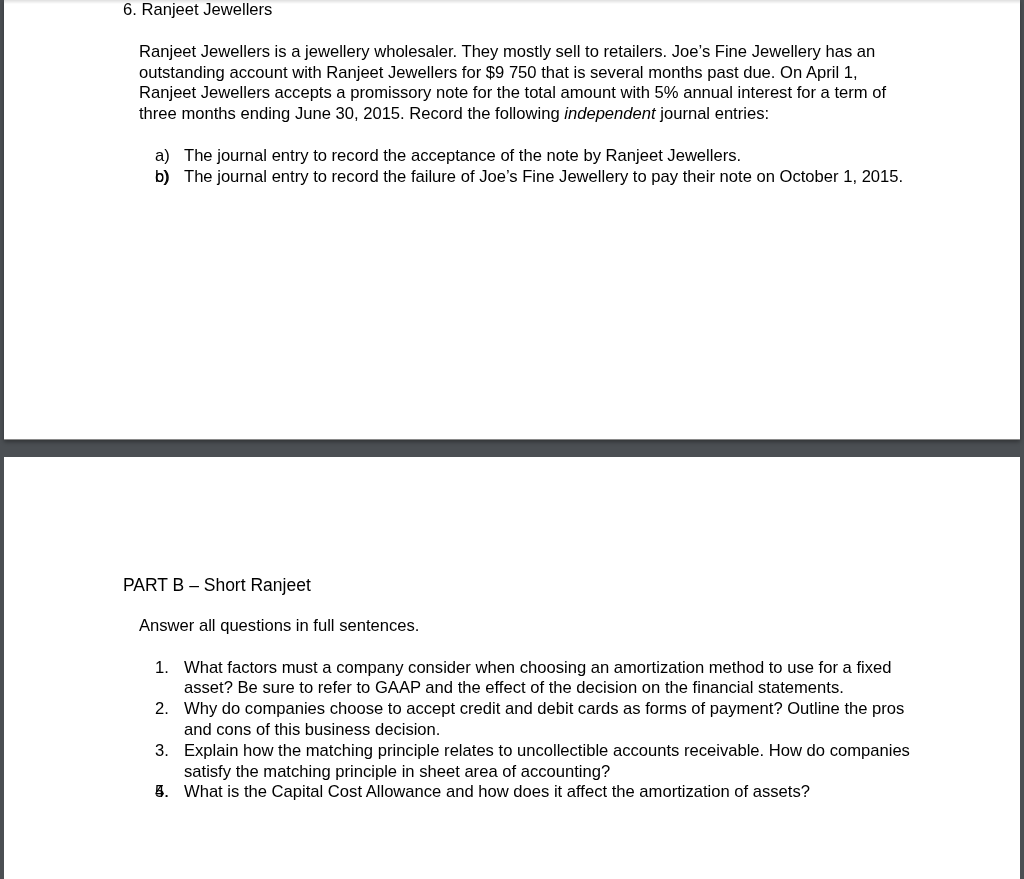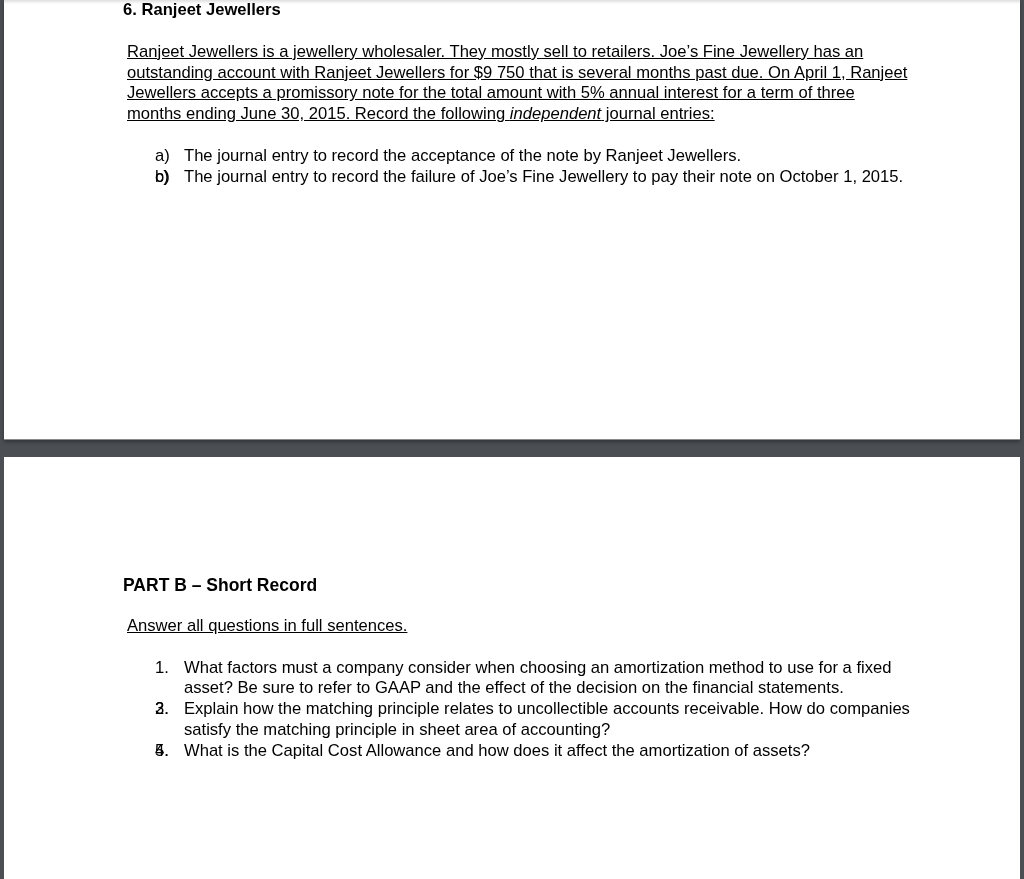--- a/index.html
+++ b/index.html
@@ -45,24 +45,24 @@
       left: 119px;
       width: 790px;
       font-size: 16.6px;
       line-height: 20.8px;
     }
     .p1-content { top: 2px; }
     .p2-content { top: 118px; }
     h2 {
       margin: 0;
       font-size: 16.6px;
-      font-weight: bold;
+      font-weight: normal;
       line-height: 20.8px;
     }
-    p { margin: 4px; text-decoration: underline; }
+    p { margin: 16px; }
     .para { margin-top: 21px; }
     .para em { font-style: italic; }
     ol.items {
       list-style: none;
       margin: 21px 0 0 0;
       padding: 0;
     }
     ol.items li {
       position: relative;
       padding-left: 61px;
@@ -96,29 +96,30 @@
         <li>
           <span class="marker">c)</span>
           <span>The journal entry to record the failure of Joe’s Fine Jewellery to pay their note on October 1, 2015.</span>
         </li>
       </ol>
     </div>
   </div>
 
   <div class="page page-2">
     <div class="content p2-content">
-      <h2 class="p2-heading">PART B – Short Record</h2>
+      <h2 class="p2-heading">PART B – Short Ranjeet</h2>
       <p class="instr">Answer all questions in full sentences.</p>
       <ol class="items qlist">
         <li>
           <span class="marker">1.</span>
           <span>What factors must a company consider when choosing an amortization method to use for a fixed asset?  Be sure to refer to GAAP and the effect of the decision on the financial statements.</span>
         </li>
         <li>
           <span class="marker">2.</span>
+          <span>Why do companies choose to accept credit and debit cards as forms of payment? Outline the pros and cons of this business decision.</span>
         </li>
         <li>
           <span class="marker">3.</span>
           <span>Explain how the matching principle relates to uncollectible accounts receivable.  How do companies satisfy the matching principle in sheet area of accounting?</span>
         </li>
         <li>
           <span class="marker">4.</span>
         </li>
         <li>
           <span class="marker">5.</span>

